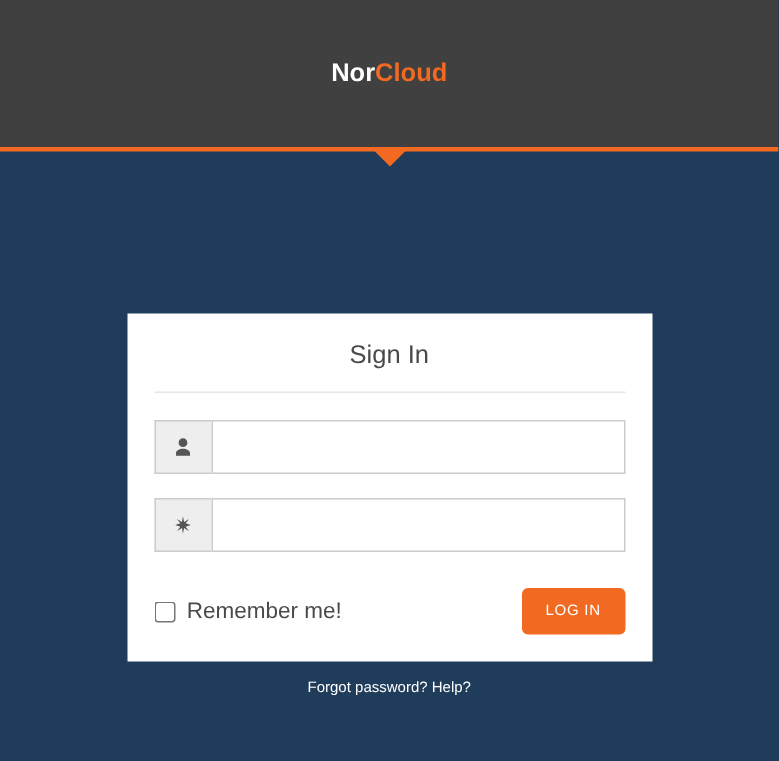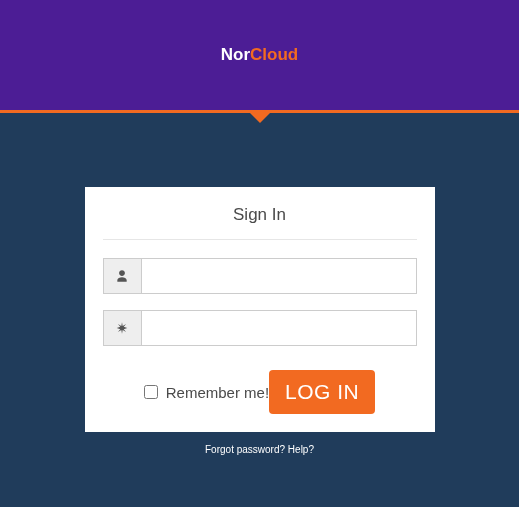--- a/index.html
+++ b/index.html
@@ -4,22 +4,22 @@
 <style>
   * { box-sizing: border-box; margin: 0; padding: 0; }
   body {
     width: 519px;
     height: 507px;
     font-family: Arial, Helvetica, sans-serif;
     background: #203c5b;
     overflow: hidden;
   }
   .header {
-    height: 110px;
-    background: #4c1d95;
+    height: 98px;
+    background: #404040;
     display: flex;
     align-items: center;
     justify-content: center;
     position: relative;
   }
   .logo {
     font-size: 17px;
     font-weight: 600;
   }
   .logo .part1 { color: #ffffff; }
@@ -36,21 +36,21 @@
     width: 0;
     height: 0;
     border-left: 13px solid transparent;
     border-right: 13px solid transparent;
     border-top: 13px solid #f26a21;
     transform: translateX(-50%);
   }
   .card-wrap {
     display: flex;
     justify-content: center;
-    padding-top: 74px;
+    padding-top: 108px;
   }
   .card {
     width: 350px;
     background: #ffffff;
     padding: 18px 18px 12px 18px;
   }
   .card-title {
     text-align: center;
     color: #4a4a4a;
     font-size: 17px;
@@ -81,40 +81,40 @@
     flex: 1;
     height: 36px;
     border: 1px solid #ccc;
     padding: 0 8px;
     font-size: 14px;
     outline: none;
   }
   .row-actions {
     display: flex;
     align-items: center;
-    justify-content: center;
+    justify-content: space-between;
     padding: 8px 0 6px 0;
   }
   .remember {
     display: flex;
     align-items: center;
     gap: 8px;
     color: #4a4a4a;
     font-size: 15px;
   }
   .remember input {
     width: 14px;
     height: 14px;
   }
   .login-btn {
     background: #f26a21;
     color: #ffffff;
     border: none;
     border-radius: 4px;
-    font-size: 21px;
+    font-size: 10px;
     font-weight: 500;
     letter-spacing: 0.5px;
     padding: 10px 16px;
     cursor: pointer;
   }
   .footer-links {
     text-align: center;
     margin-top: 12px;
     color: #ffffff;
     font-size: 10px;

